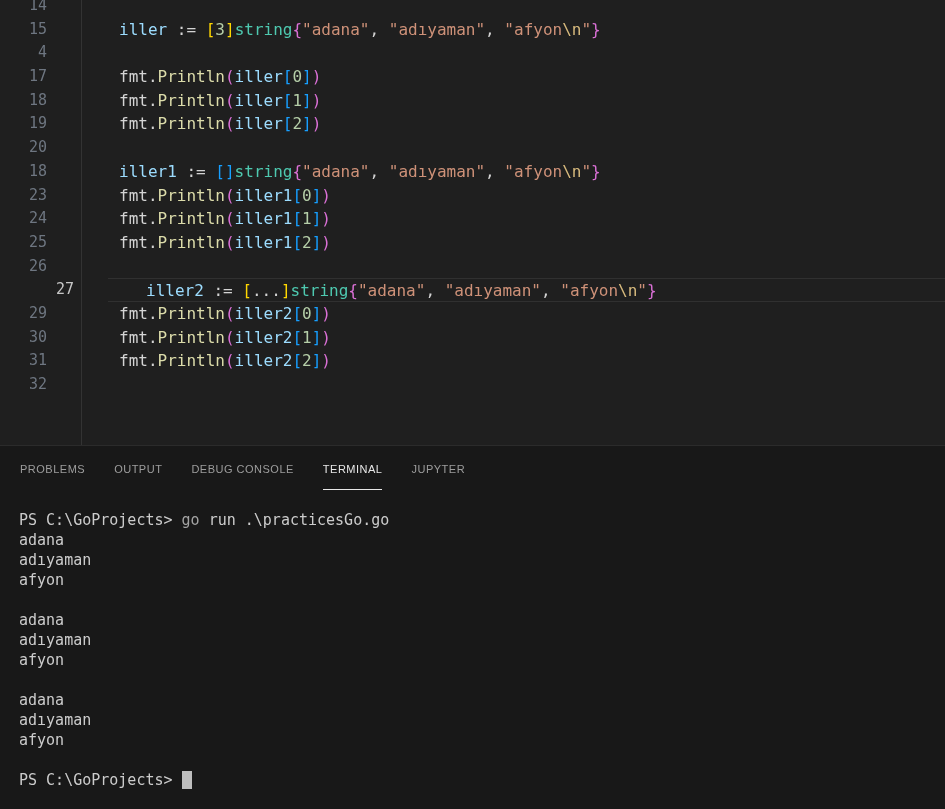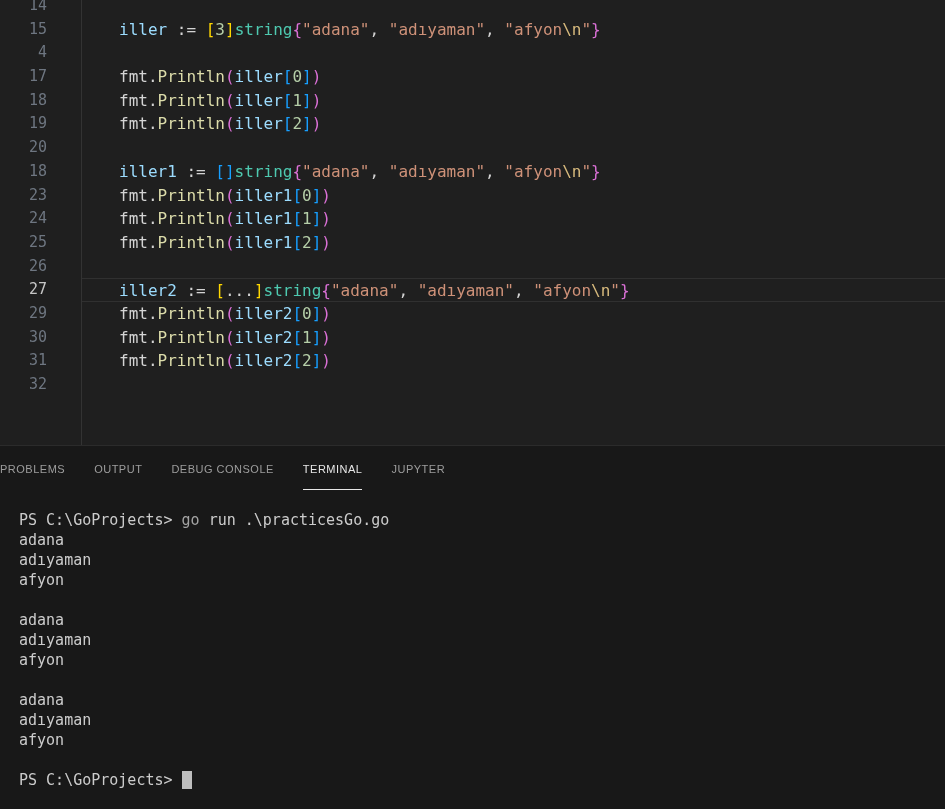--- a/index.html
+++ b/index.html
@@ -24,21 +24,21 @@
     text-align:right;
     color:var(--line_number,#6e7681);
     font-size:15px;
   }
   .code {
     flex:1;
     padding-left:38px;
     white-space:pre;
     color:var(--token_fg,#d4d4d4);
   }
-  .line.current .ln { color:var(--line_number_active,#c6c6c6); }
+  .line.current .ln { color:var(--line_number_active,#c6c6c6);margin-left:27px; }
   .line.current .code {
     border-top:1px solid var(--current_line_border,#303030);
     border-bottom:1px solid var(--current_line_border,#303030);
   }
   .indent-guide {
     position:absolute;
     left:81px; top:0; bottom:0;
     width:1px;
     background:var(--indent_guide,#333333);
     pointer-events:none;
@@ -47,20 +47,21 @@
   
   .panel {
     height:364px;
     background:var(--panel_bg,#181818);
     border-top:1px solid var(--panel_border,#2b2b2b);
   }
   .panel-tabs {
     display:flex;
     gap:29px;
     height:44px;
+    padding-left:20px;
     font-family:"Liberation Sans","DejaVu Sans",sans-serif;
     font-size:11px;
     letter-spacing:0.5px;
     color:var(--tab_inactive,#9d9d9d);
   }
   .tab {
     padding-top:17px;
     height:100%;
     cursor:pointer;
   }

